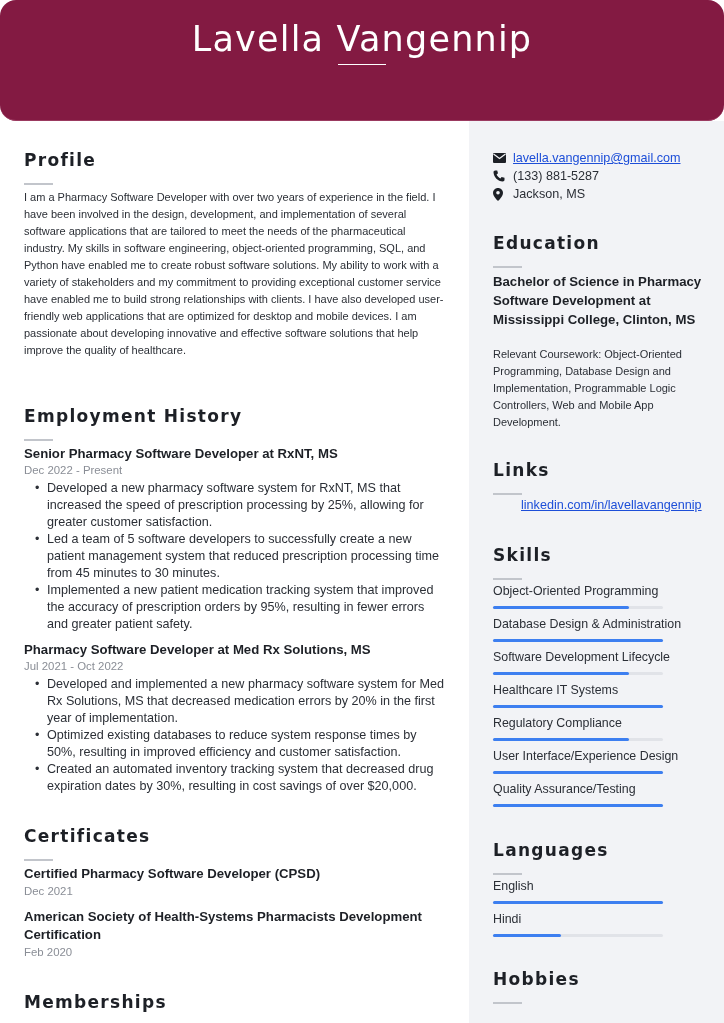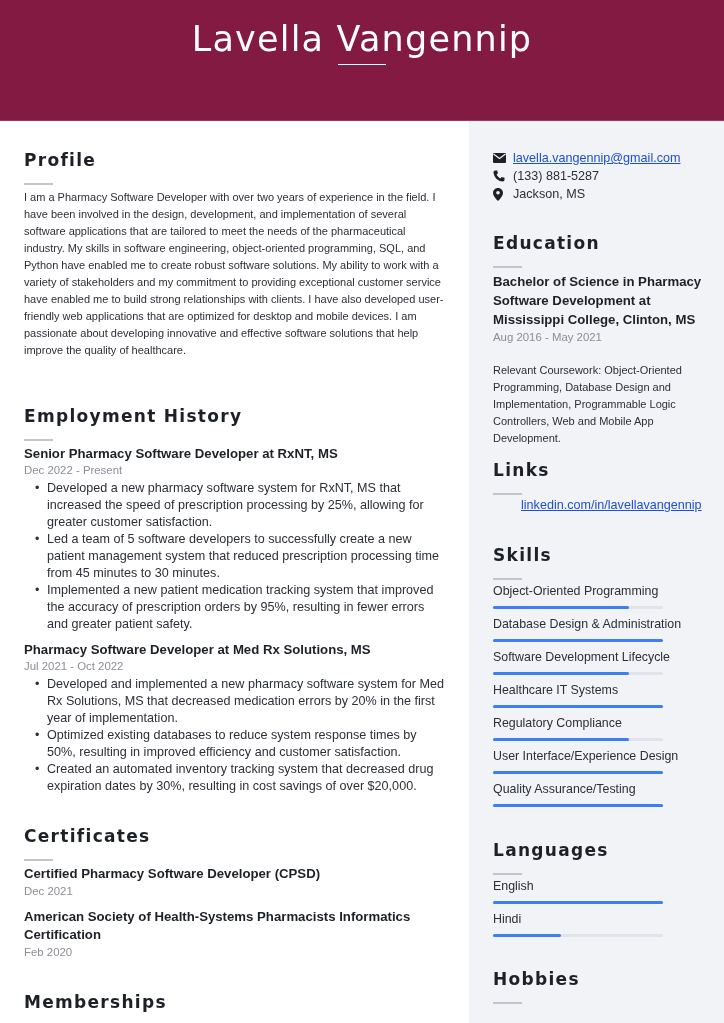--- a/index.html
+++ b/index.html
@@ -3,20 +3,21 @@
 <meta charset="utf-8">
 <style>
   * { box-sizing: border-box; margin: 0; padding: 0; }
   html, body { width: 724px; height: 1023px; overflow: hidden; background: #ffffff; }
   body { font-family: "Liberation Sans", "DejaVu Sans", sans-serif; color: #2b2f36; position: relative; }
 
   .header {
     position: absolute; left: 0; top: 0; width: 724px; height: 121px;
     background: #831a42; text-align: center; color: #ffffff;
     border-bottom: 1px solid #9b3a60;
+    border-radius: 16px;
   }
   .header .name {
     position: absolute; left: 0; right: 0; top: 19px;
     font-size: 35px; letter-spacing: 1.2px; font-weight: normal;
     font-family: "DejaVu Sans", sans-serif;
   }
   .header .name-rule {
     position: absolute; left: 338px; top: 64px; width: 48px; height: 1px; background: #ffffff;
   }
   .header .title {
@@ -95,21 +96,21 @@
 
 <div class="abs" style="left:24px; top:826px;">
   <div class="section-h">Certificates</div>
   <div class="rule"></div>
 </div>
 <div class="abs" style="left:24px; top:865px; width:420px;">
   <div class="job-title">Certified Pharmacy Software Developer (CPSD)</div>
   <div class="date">Dec 2021</div>
 </div>
 <div class="abs" style="left:24px; top:908px; width:420px;">
-  <div class="job-title">American Society of Health-Systems Pharmacists Informatics Certification</div>
+  <div class="job-title">American Society of Health-Systems Pharmacists Development Certification</div>
   <div class="date">Feb 2020</div>
 </div>
 
 <div class="abs" style="left:24px; top:992px;">
   <div class="section-h">Memberships</div>
 
 </div>
 
 <div class="abs" style="left:493px; top:149px; width:210px;">
   <div class="contact-row">
@@ -139,21 +140,20 @@
     <span>Jackson, MS</span>
   </div>
 </div>
 
 <div class="abs" style="left:493px; top:233px;">
   <div class="section-h">Education</div>
   <div class="rule"></div>
 </div>
 <div class="abs" style="left:493px; top:272px; width:212px;">
   <div class="job-title" style="line-height:19px;">Bachelor of Science in Pharmacy Software Development at Mississippi College, Clinton, MS</div>
-  <div class="date">Aug 2016 - May 2021</div>
   <div class="body-text" style="margin-top:17px;">Relevant Coursework: Object-Oriented Programming, Database Design and Implementation, Programmable Logic Controllers, Web and Mobile App Development.</div>
 </div>
 
 <div class="abs" style="left:493px; top:460px;">
   <div class="section-h">Links</div>
   <div class="rule"></div>
 </div>
 <a class="abs link" style="left:493px; top:498px; font-size:12.6px;padding-left:28px;">linkedin.com/in/lavellavangennip</a>
 
 <div class="abs" style="left:493px; top:545px;">

